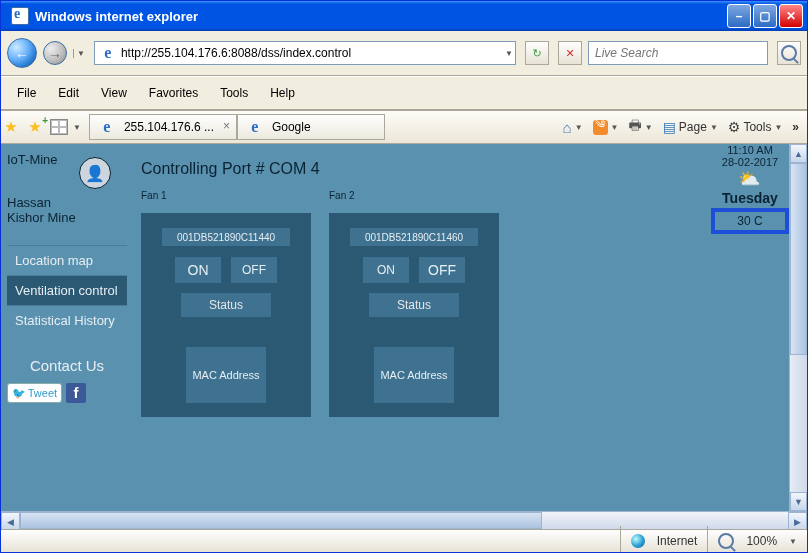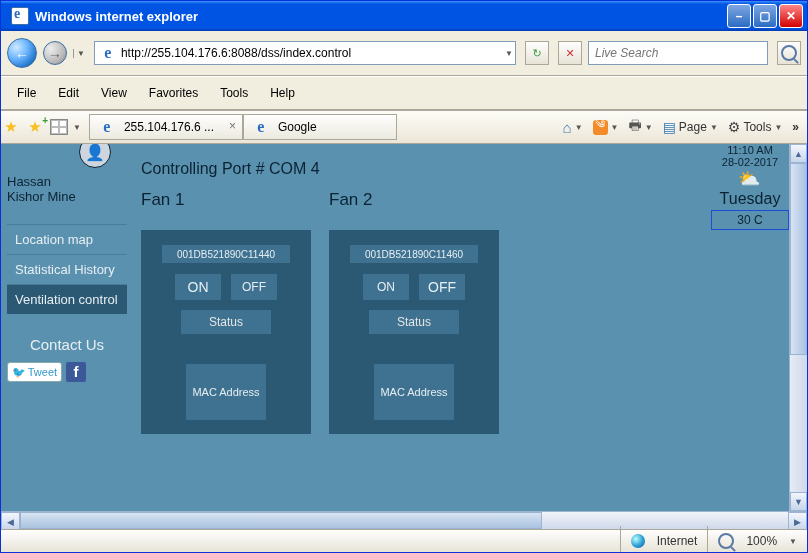--- a/index.html
+++ b/index.html
@@ -21,52 +21,52 @@
 .ieico{width:16px;height:16px;margin:0 3px;display:flex;align-items:center;justify-content:center}
 .ieico:before{content:"e";color:#2b6cc4;font:bold 16px/16px Georgia,serif}
 .searchbox input,.addr input{border:0;flex:1;font-size:12px;height:18px;outline:none}
 .sqbtn{width:22px;height:22px;border:1px solid #aca899;background:linear-gradient(#fefefe,#e7e3d6);display:flex;align-items:center;justify-content:center;margin-left:3px;font-size:11px;color:#333}
 .searchbox{display:flex;align-items:center;background:#fff;border:1px solid #7f9db9;height:22px;width:170px;padding:0 4px}
 .menurow{display:flex;align-items:center;gap:2px;height:24px;border-top:1px solid #fff}
 .menuitem{padding:2px 10px;font-size:12px;color:#000}
 .tbrow{display:flex;align-items:center;gap:4px;height:32px;border-top:1px solid #aca899;border-bottom:1px solid #aca899;background:linear-gradient(#fdfcf7,#ece6d8)}
 .tbico{width:20px;height:20px;display:flex;align-items:center;justify-content:center;font-size:14px}
 .tabs{display:flex;align-items:center;gap:0;margin-left:4px}
-.tab{height:24px;border:1px solid #aca899;background:linear-gradient(#fefefe,#eceade);display:flex;align-items:center;padding:0 16px 0 6px;font-size:12px;gap:6px;min-width:130px;position:relative}
+.tab{height:24px;border:1px solid #aca899;background:linear-gradient(#fefefe,#eceade);display:flex;align-items:center;padding:0 10px 0 6px;font-size:12px;gap:6px;min-width:130px;position:relative}
 .tab .cx{position:absolute;right:6px;top:4px;color:#777;font-size:12px}
 .tbright{margin-left:auto;display:flex;align-items:center;gap:10px;padding-right:8px;font-size:12px;color:#333}
 .tbr-item{display:flex;align-items:center;gap:3px}
 .content{flex:1;display:flex;overflow:hidden;position:relative}
 .app{flex:1;background:#5a91af;display:flex;color:#0d3348;overflow:hidden;position:relative}
 .sidebar{width:120px;padding:8px 4px 8px 6px;display:flex;flex-direction:column;gap:6px}
 .brand{font-size:13px;color:#0a2333}
 .avatar{width:30px;height:30px;border:1px solid #0a2333;border-radius:50%;background:#cdd6de;margin-left:72px;margin-top:-16px;display:flex;align-items:center;justify-content:center;font-size:16px}
 .mine{font-size:13px;color:#0a2333;line-height:15px}
 .nav{margin-top:14px;display:flex;flex-direction:column}
 .navitem{padding:7px 8px;font-size:13px;color:#e6eef3;border-top:1px solid #4a7c99}
 .navitem.active{background:#2b5872}
 .contact{margin-top:16px;font-size:15px;color:#e6eef3;text-align:center}
 .social{display:flex;gap:4px;margin-top:3px;justify-content:flex-start}
 .tw{background:#fff;border:1px solid #8aa;padding:1px 4px;border-radius:3px;font-size:11px;color:#3398cc;display:flex;align-items:center;gap:2px}
 .fb{width:20px;height:20px;background:#3b5998;color:#fff;font:bold 15px/20px Arial;text-align:center;border-radius:2px}
 .main{flex:1;padding:16px 10px;position:relative}
 .heading{font-size:16px;color:#0a2333;margin-bottom:12px}
 .fans{display:flex;gap:18px}
-.fanlabel{font-size:17px;color:#0a2333;margin-bottom:20px}
+.fanlabel{font-size:10px;color:#0a2333;margin-bottom:12px}
 .panel{width:150px;background:#2b5872;padding:14px 10px;display:flex;flex-direction:column;align-items:center;gap:10px}
 .mac{width:128px;height:18px;background:#3f7290;border:1px solid #2b5872;color:#e5eef3;font-size:10px;display:flex;align-items:center;justify-content:center}
 .btnrow{display:flex;gap:10px}
 .btn{min-width:46px;height:26px;background:#3f7290;color:#e5eef3;font-size:12px;display:flex;align-items:center;justify-content:center}
 .btn.big{font-size:14px}
 .status{width:90px;height:24px;background:#3f7290;color:#e5e5e5;font-size:12px;display:flex;align-items:center;justify-content:center}
 .macbox{width:80px;height:56px;background:#3f7290;color:#e5eef3;display:flex;align-items:center;justify-content:center;text-align:right;font-size:11px;line-height:14px;margin-top:20px}
 .clockwrap{position:absolute;right:0;top:0;width:78px;text-align:center;font-size:11px;color:#0a2333}
 .clockwrap .wicon{font-size:18px}
-.clockwrap .day{font-weight:normal;font-size:16px}
-.tempbox{border:1px solid #1d4ed8;padding:2px 0;margin-top:2px;font-size:12px}
+.clockwrap .day{font-weight:bold;font-size:14px}
+.tempbox{border:4px solid #1d4ed8;padding:2px 0;margin-top:2px;font-size:12px}
 .vscroll{width:17px;background:linear-gradient(90deg,#e7ecf5,#cdd8ea);border-left:1px solid #9cb3d1;display:flex;flex-direction:column;align-items:stretch}
 .vsbtn{height:17px;background:linear-gradient(#f2f6fc,#c7d6ea);border:1px solid #9cb3d1;font-size:9px;color:#4a6a9a;display:flex;align-items:center;justify-content:center}
 .vsthumb{flex:0 0 190px;margin:0;background:linear-gradient(90deg,#d8e4f2,#aac2e0);border:1px solid #9cb3d1}
 .vstrack{flex:1}
 .hscroll{height:17px;background:linear-gradient(#f1f4fa,#cfd9eb);border-top:1px solid #9cb3d1;display:flex}
 .hsbtn{width:17px;height:17px;background:linear-gradient(#f2f6fc,#c7d6ea);border:1px solid #9cb3d1;font-size:9px;color:#4a6a9a;display:flex;align-items:center;justify-content:center}
 .hsthumb{flex:0 0 520px;background:linear-gradient(#d8e4f2,#aac2e0);border:1px solid #9cb3d1}
 .hstrack{flex:1}
 .statusbar{height:22px;background:linear-gradient(#fefefe,#e7e3d6);border-top:1px solid #aca899;display:flex;align-items:center;font-size:12px;color:#333}
 .statusbar .cell{border-left:1px solid #aca899;height:100%;display:flex;align-items:center;padding:4px 10px;gap:12px}
@@ -178,28 +178,29 @@
           <span class="caret">▼</span>
         </span>
       <span style="font-weight:bold">»</span>
     </div>
   </div>
 
   <div class="content">
     <div class="app">
 
       <div class="sidebar">
+        <div class="brand">IoT-Mine</div>
         <div class="avatar">👤</div>
         <div class="mine">
           <span>Hassan</span><br><span>Kishor Mine</span>
         </div>
         <div class="nav">
           <div class="navitem">Location map</div>
+          <div class="navitem active">Ventilation control</div>
           <div class="navitem">Statistical History</div>
-          <div class="navitem active">Ventilation control</div>
         </div>
         <div class="contact">Contact Us</div>
         <div class="social">
           <span class="tw">🐦<span>Tweet</span></span>
           <span class="fb">f</span>
         </div>
       </div>
 
       <div class="main">
         <div class="clockwrap">

